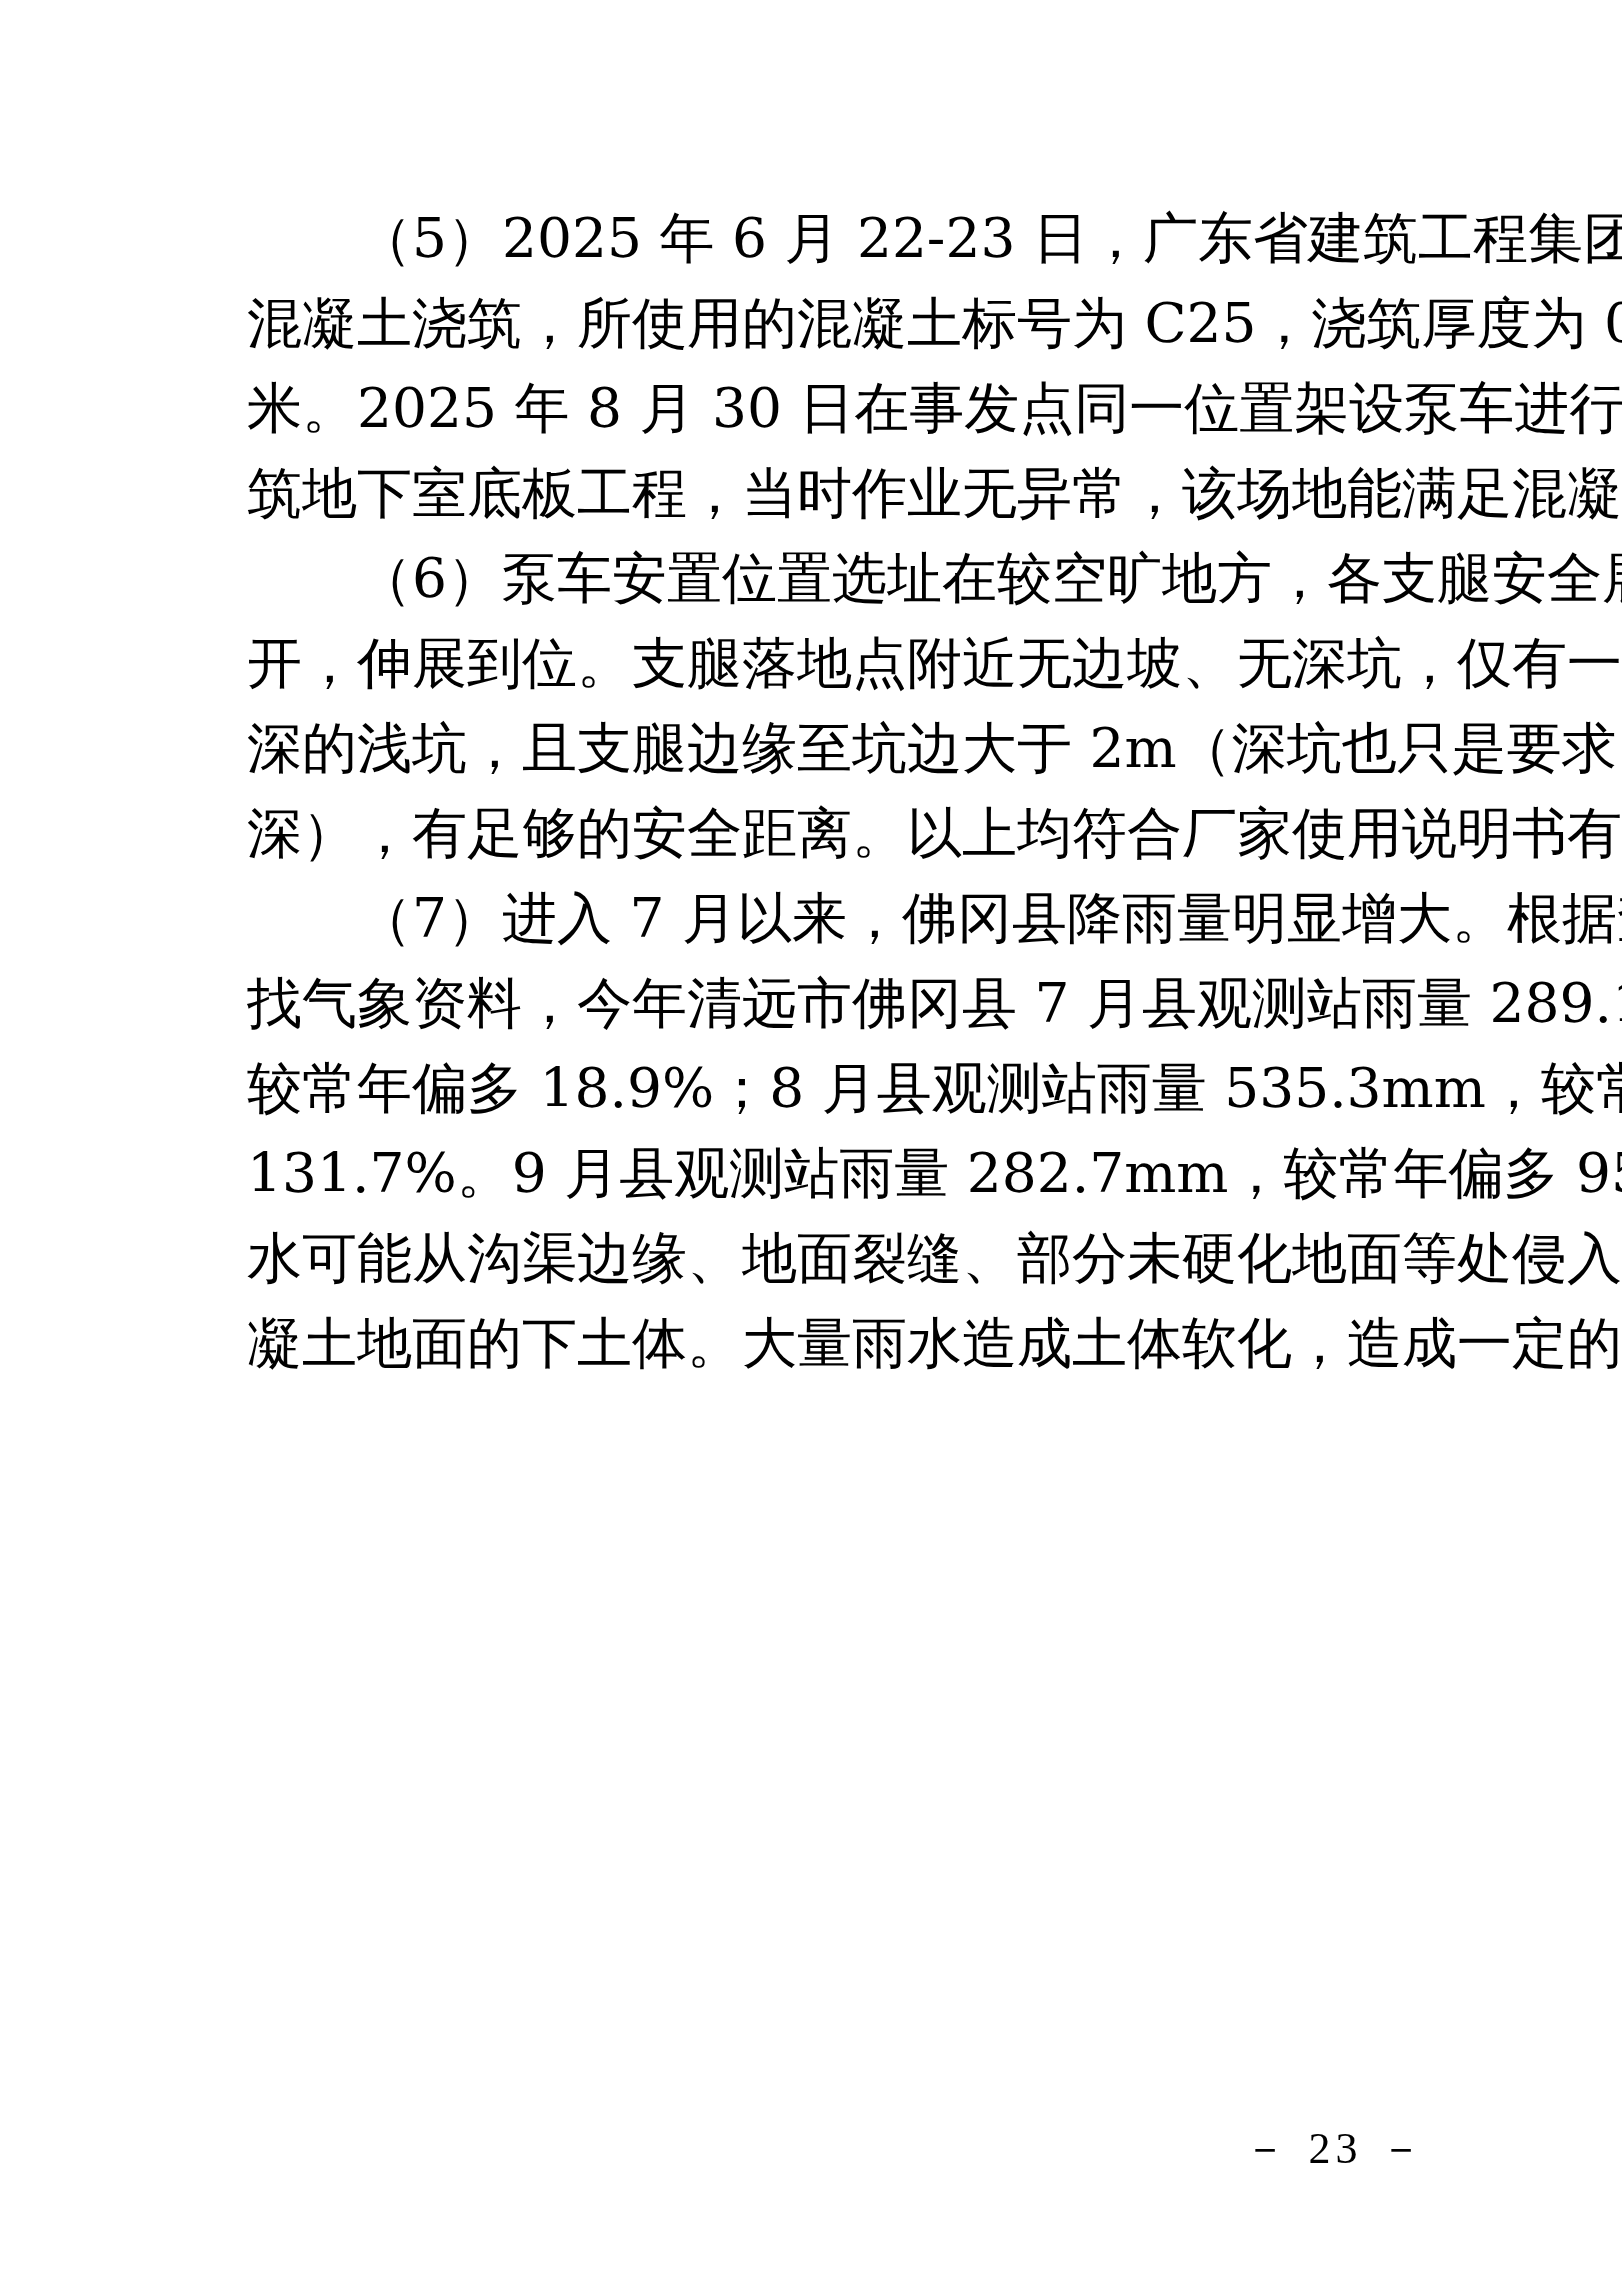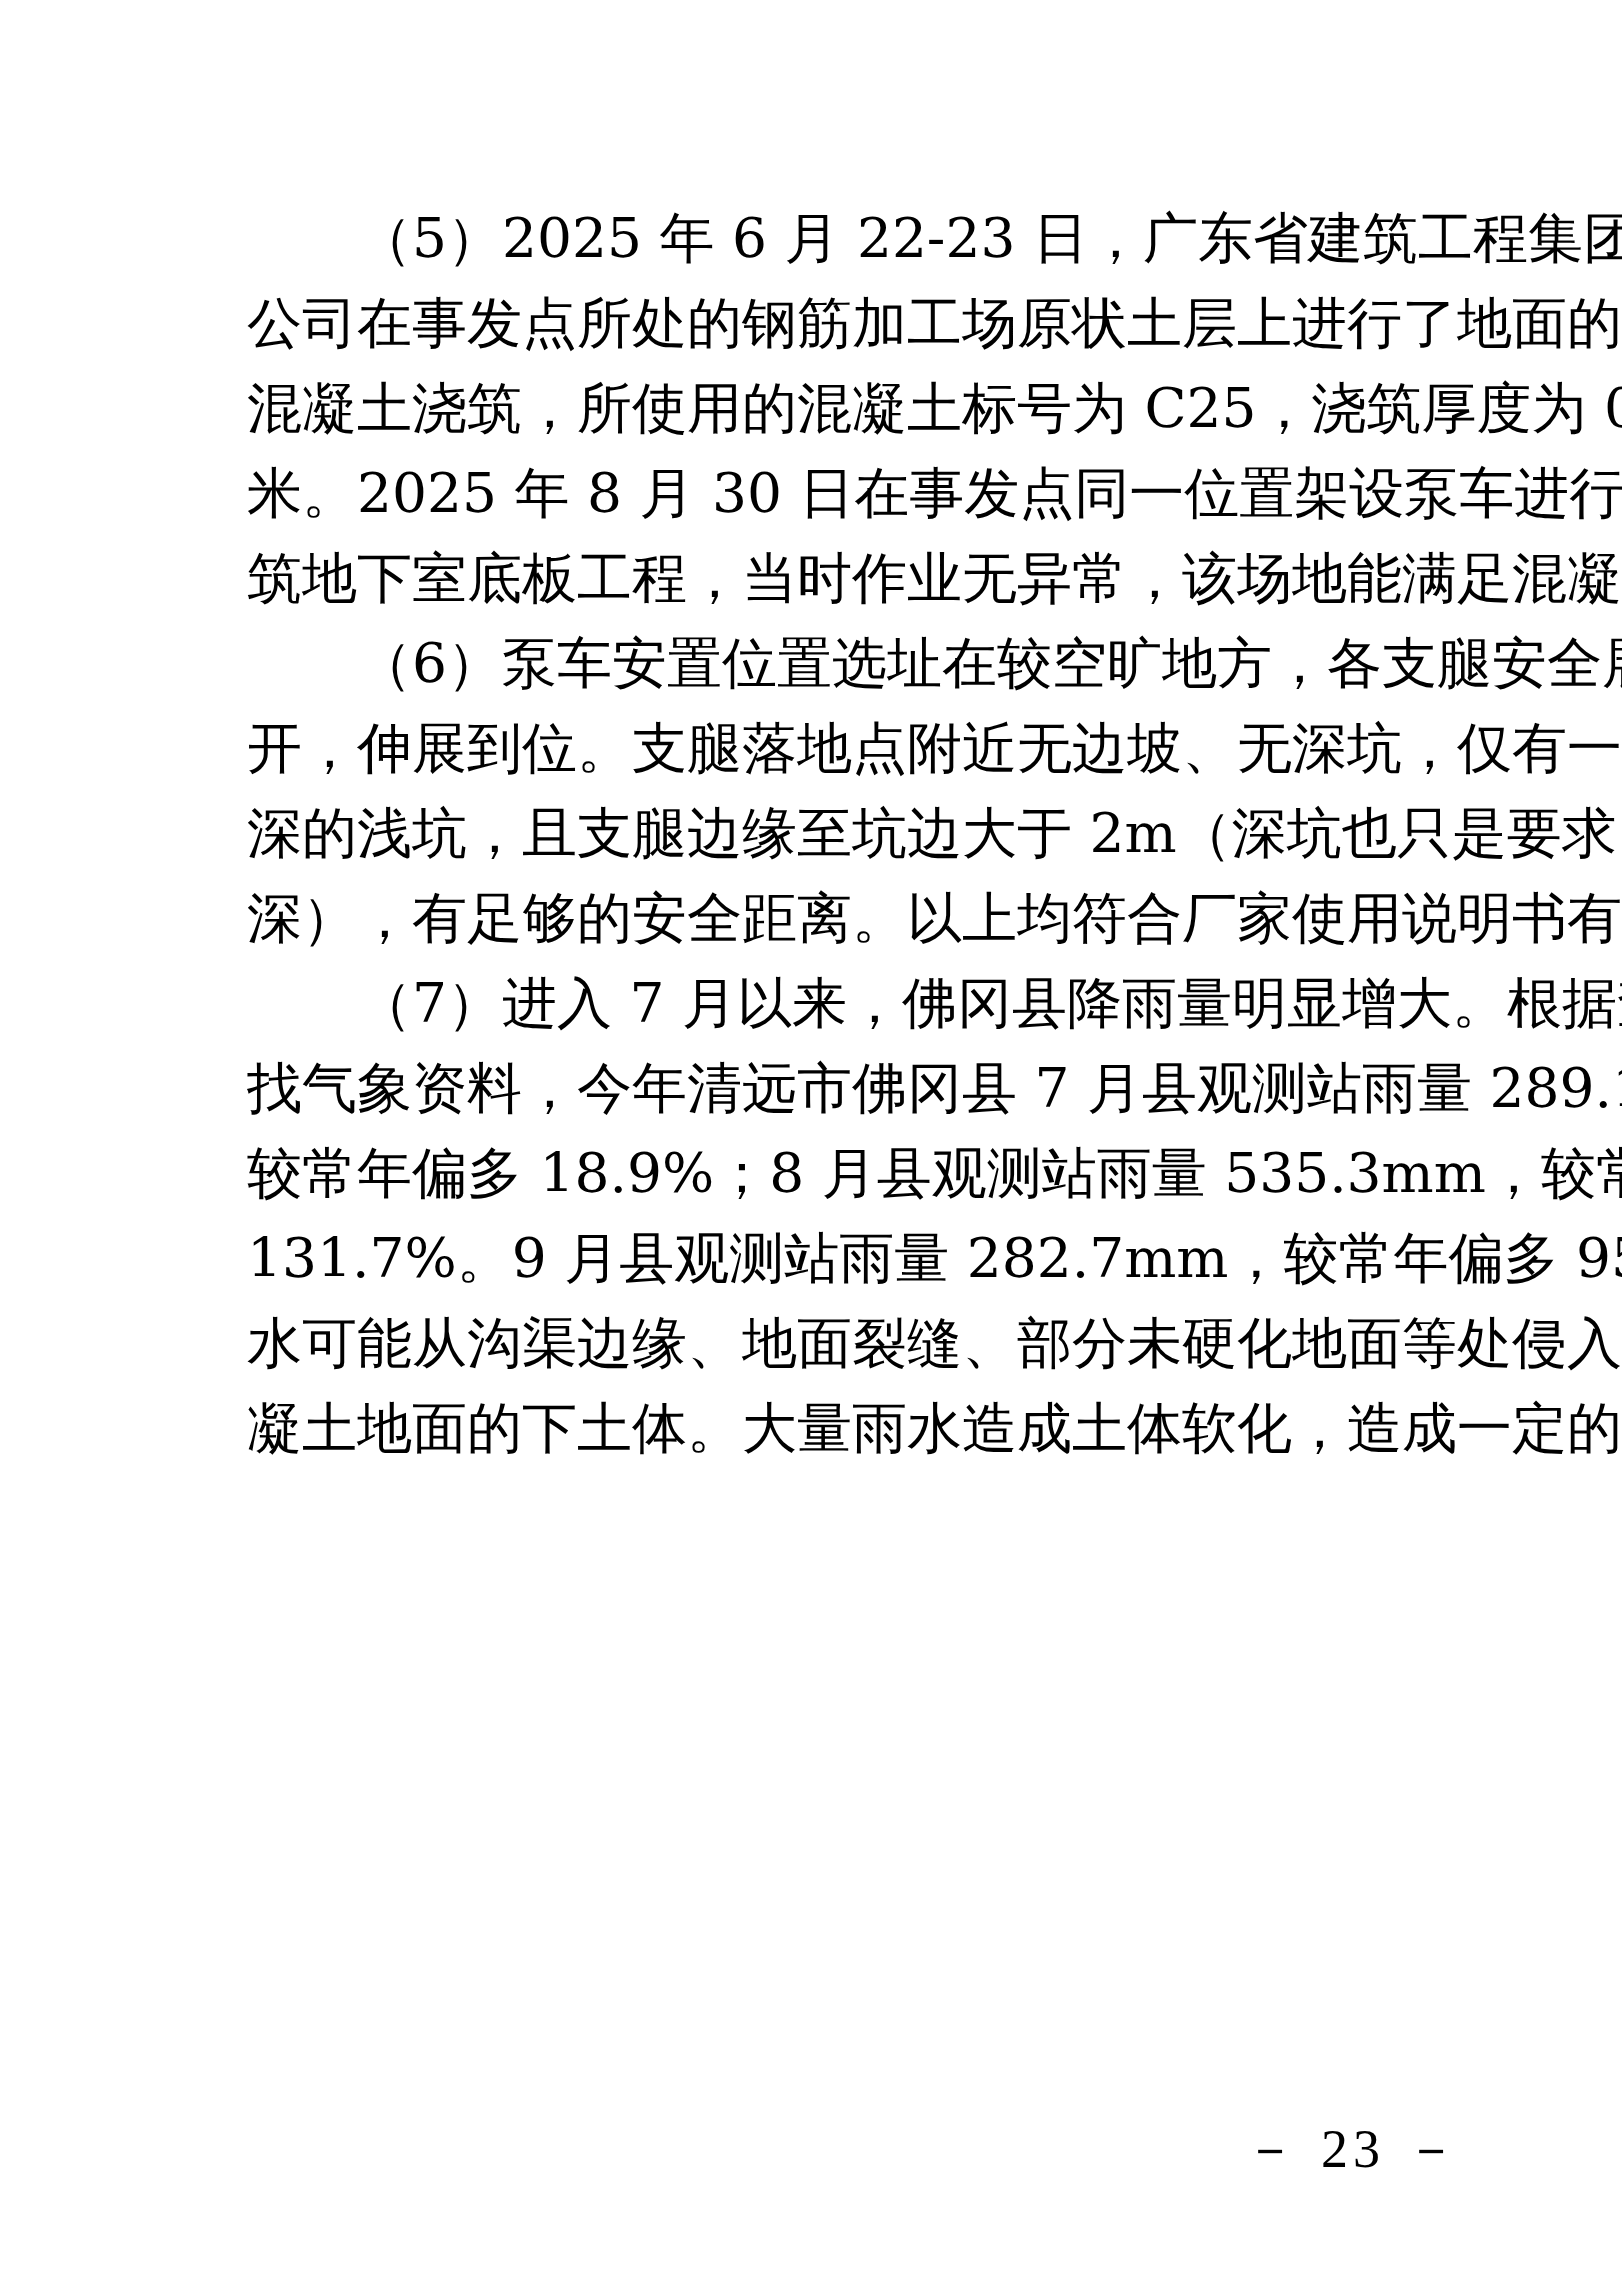--- a/index.html
+++ b/index.html
@@ -34,36 +34,35 @@
     }
     .line.last {
       text-align-last: left;
     }
     .page-number {
       position: absolute;
       left: 1243px;
       top: 2123px;
       width: 131px;
       text-align: right;
-      font-size: 54px;
+      font-size: 44px;
       line-height: 52px;
       font-family: "Liberation Serif", "DejaVu Serif", serif;
       letter-spacing: 5.2px;
       white-space: nowrap;
     }
   </style>
 </head>
 <body>
 
 <div class="page">
   <div class="body-text">
 
     <div>
       <div class="line">　　（5）2025 年 6 月 22-23 日，广东省建筑工程集团有限</div>
-      <div class="line">公司在事发点所处的钢筋加工场原状土层上进行了地面的</div>
       <div class="line">混凝土浇筑，所使用的混凝土标号为 C25，浇筑厚度为 0.15</div>
       <div class="line">米。2025 年 8 月 30 日在事发点同一位置架设泵车进行了浇</div>
       <div class="line">筑地下室底板工程，当时作业无异常，该场地能满足混凝土</div>
     </div>
 
     <div>
       <div class="line">　　（6）泵车安置位置选址在较空旷地方，各支腿安全展</div>
       <div class="line">开，伸展到位。支腿落地点附近无边坡、无深坑，仅有一 0.4m</div>
       <div class="line">深的浅坑，且支腿边缘至坑边大于 2m（深坑也只是要求≥坑</div>
       <div class="line">深），有足够的安全距离。以上均符合厂家使用说明书有关</div>

